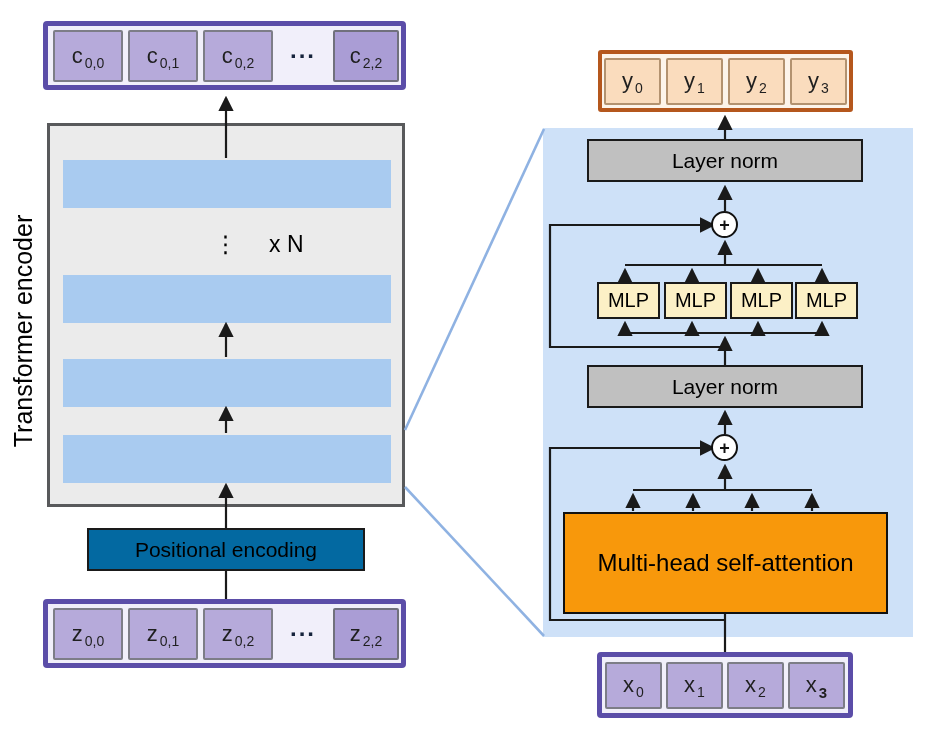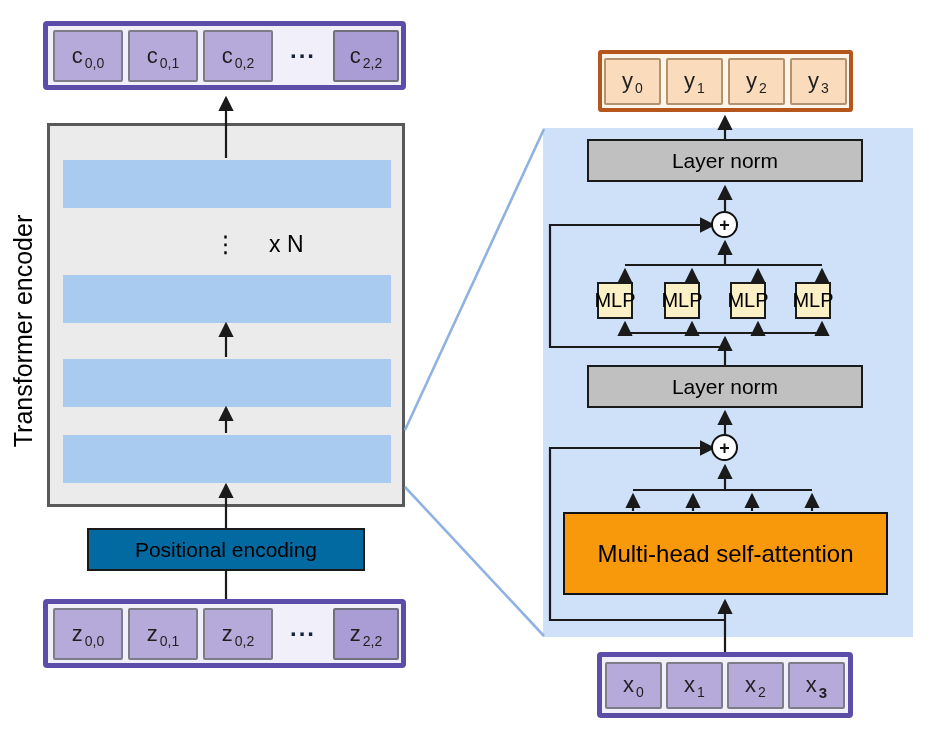--- a/index.html
+++ b/index.html
@@ -37,23 +37,23 @@
        font-size:22px;color:#1f1f1f;}
   .tok-big{width:70px;height:52px;}
   .tok-big.tok-last{width:66px;background:#aa9dd5;border-color:#70707c;}
   .tok-small{width:57px;height:47px;}
   .tok-peach{background:#fadcbd;border-color:#b3926f;}
   .tsub{font-size:14px;position:relative;top:7px;margin-left:2px;}
   .bsub .tsub{font-weight:700;font-size:15px;}
   .dots{width:50px;text-align:center;font-size:24px;font-weight:700;color:#16233c;
         letter-spacing:2px;position:relative;top:-6px;}
   
-  .mlp{top:282px;width:36px;height:37px;background:#fcf0c6;border:2px solid #1a1a1a;
+  .mlp{top:282px;width:63px;height:37px;background:#fcf0c6;border:2px solid #1a1a1a;
        display:flex;align-items:center;justify-content:center;font-size:20px;color:#000;z-index:10;}
-  .attn{left:563px;top:512px;width:325px;height:83px;background:#f8980b;border:2px solid #111;
+  .attn{left:563px;top:512px;width:325px;height:102px;background:#f8980b;border:2px solid #111;
         display:flex;align-items:center;justify-content:center;font-size:24px;color:#000;z-index:10;}
   .plus{width:27px;height:27px;border-radius:50%;background:#fff;border:2.5px solid #111;
         display:flex;align-items:center;justify-content:center;font-size:18px;font-weight:700;
         color:#111;z-index:11;line-height:1;}
 </style>
 </head>
 <body>
 
 <div class="canvas">
 

